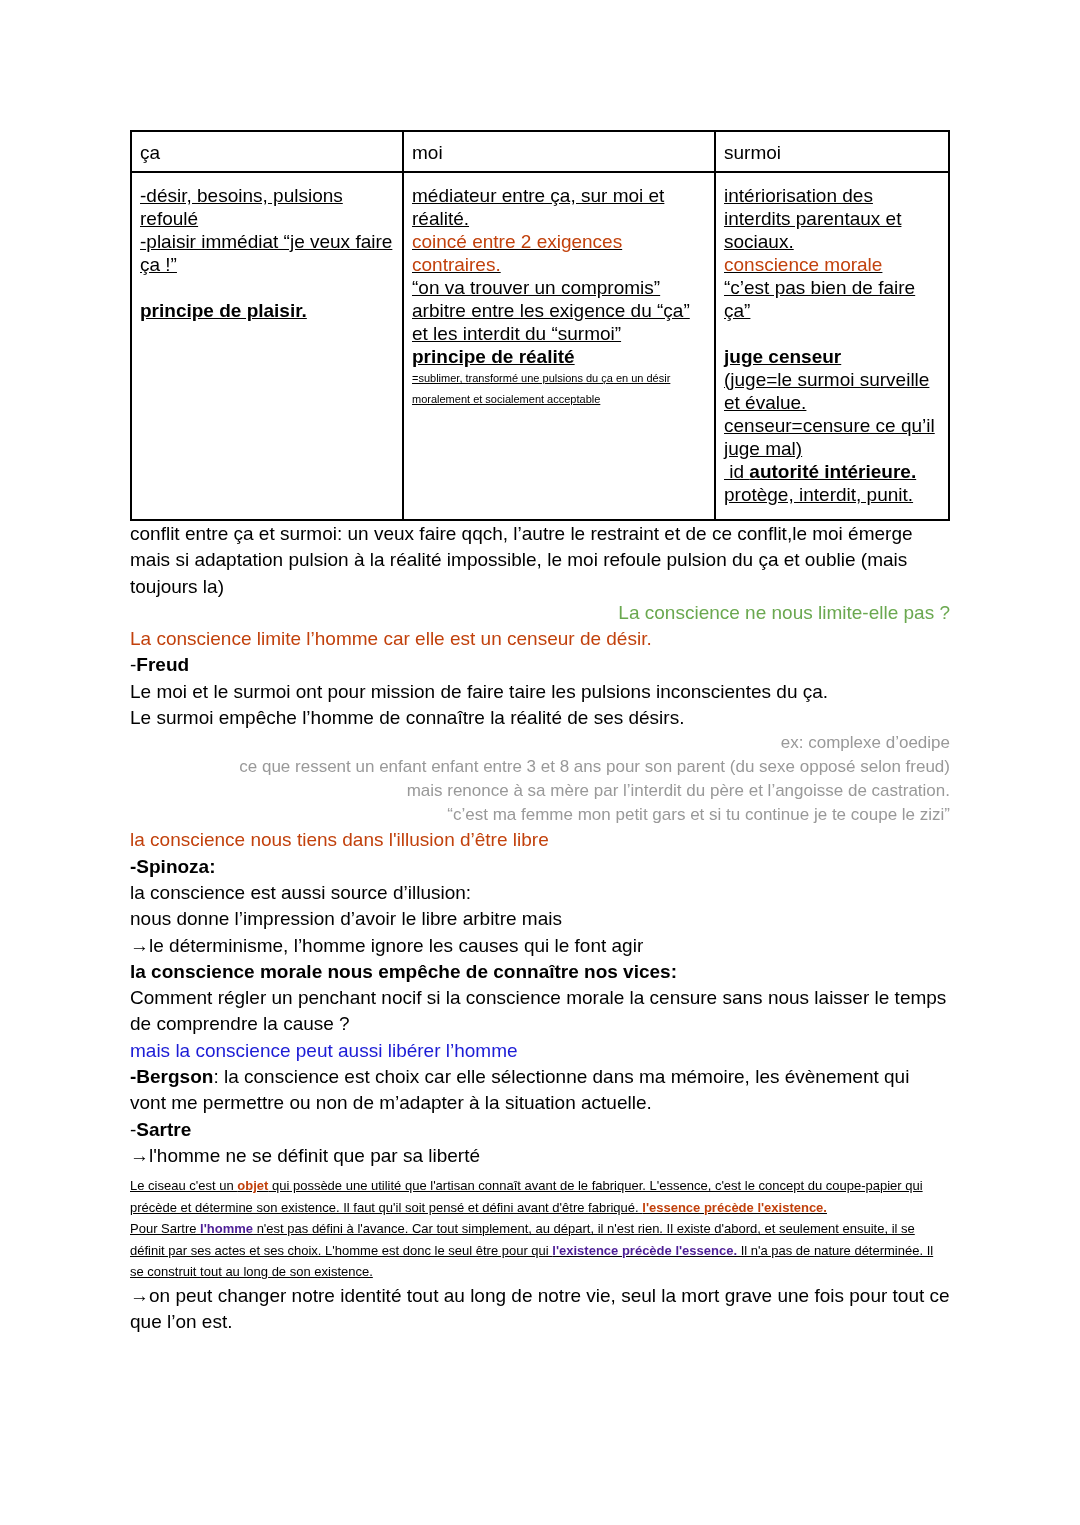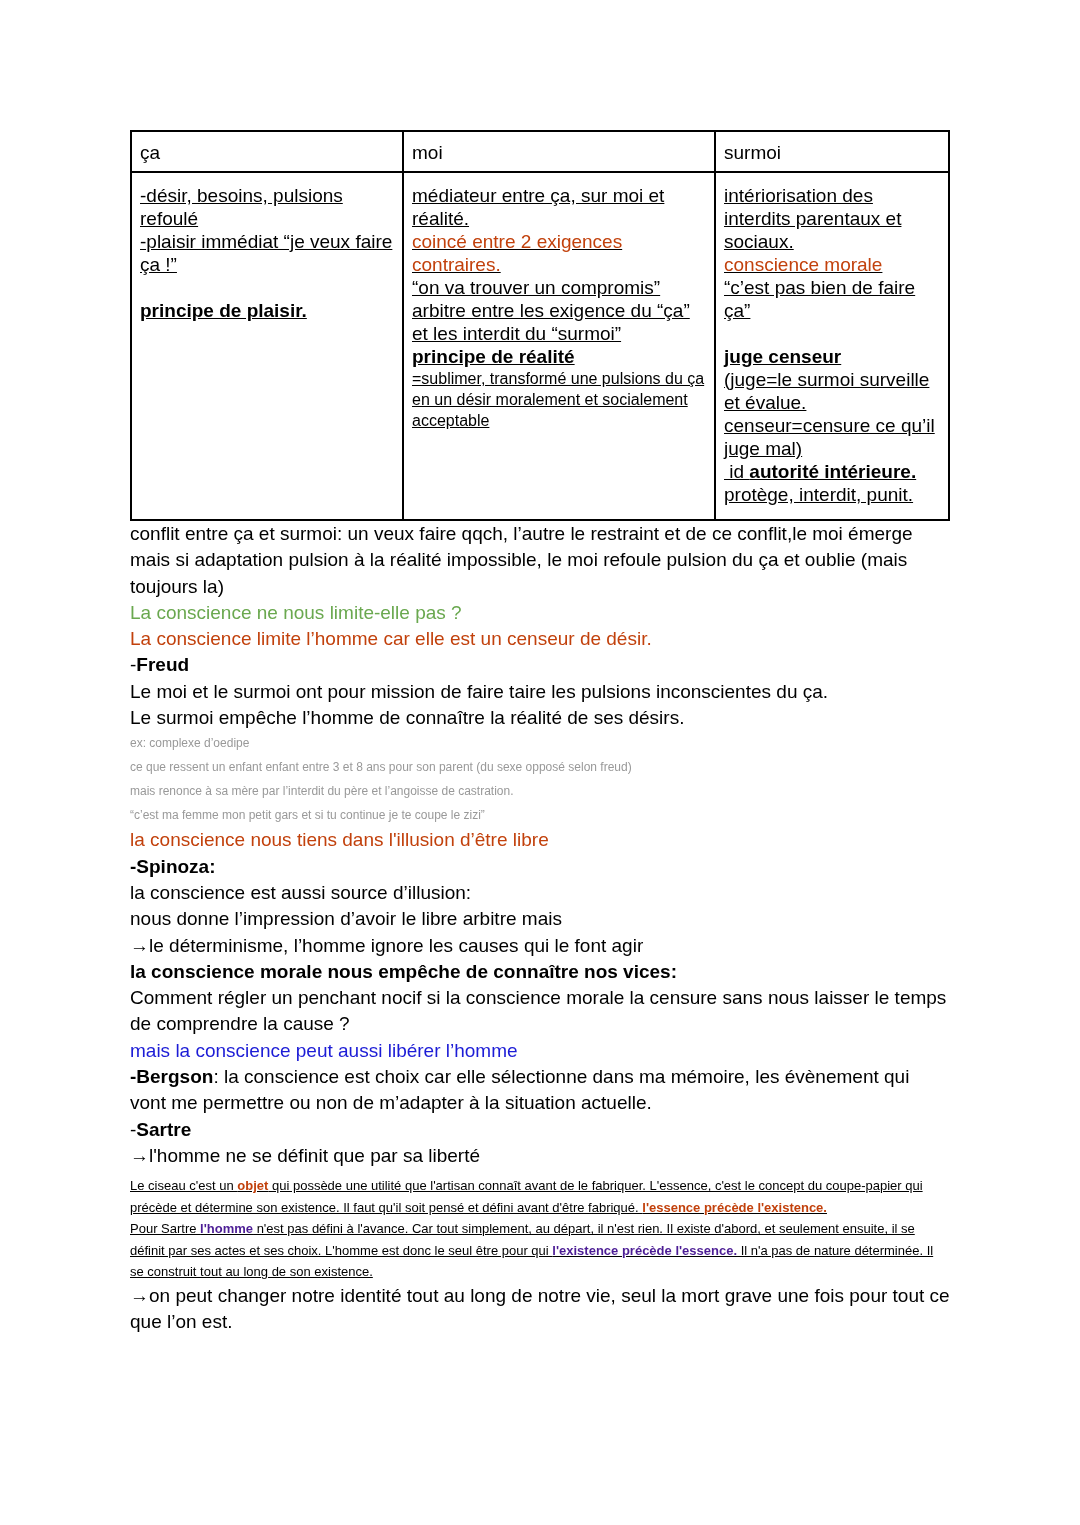--- a/index.html
+++ b/index.html
@@ -10,30 +10,30 @@
   .page { position: absolute; left: 130px; top: 130px; width: 820px; }
   table.psy {
     border-collapse: collapse; width: 818px; table-layout: fixed;
     font-size: 19px; line-height: 23px; padding-left: 16px;
   }
   table.psy td {
     border: 2px solid #000; vertical-align: top; padding: 8px 8px 0 8px;
   }
   table.psy tr.head td { height: 26px; padding-top: 9px; padding-bottom: 4px; }
   table.psy tr.body td { height: 335px; padding-top: 11px; text-decoration: underline; }
-  .small { font-size: 16px; line-height: 21px; }
+  .small { font-size: 11px; line-height: 21px; }
   .red { color: #c2410c; }
-  .green { color: #6aa84f; }
+  .green { color: #6aa84f; text-align: right; }
   .blue { color: #1c1cd6; }
   .gray { color: #999999; }
   .strongblue { color: #4c1d95; }
   .bold { font-weight: bold; }
   .line { display: block; }
   .notes { font-size: 19px; line-height: 26.3px; margin-top: 0px; }
-  .notes .line.sm { font-size: 12px; line-height: 24px; }
+  .notes .line.sm { font-size: 17px; line-height: 24px; text-align: right; }
   .para { font-size: 13px; line-height: 21.5px; margin: 6px 1px 0 0; text-decoration: underline; }
   .gap { display: block; height: 23px; }
 </style>
 </head>
 <body>
 
 <div class="page">
   <table class="psy">
     <colgroup>
         <col style="width:272px">

